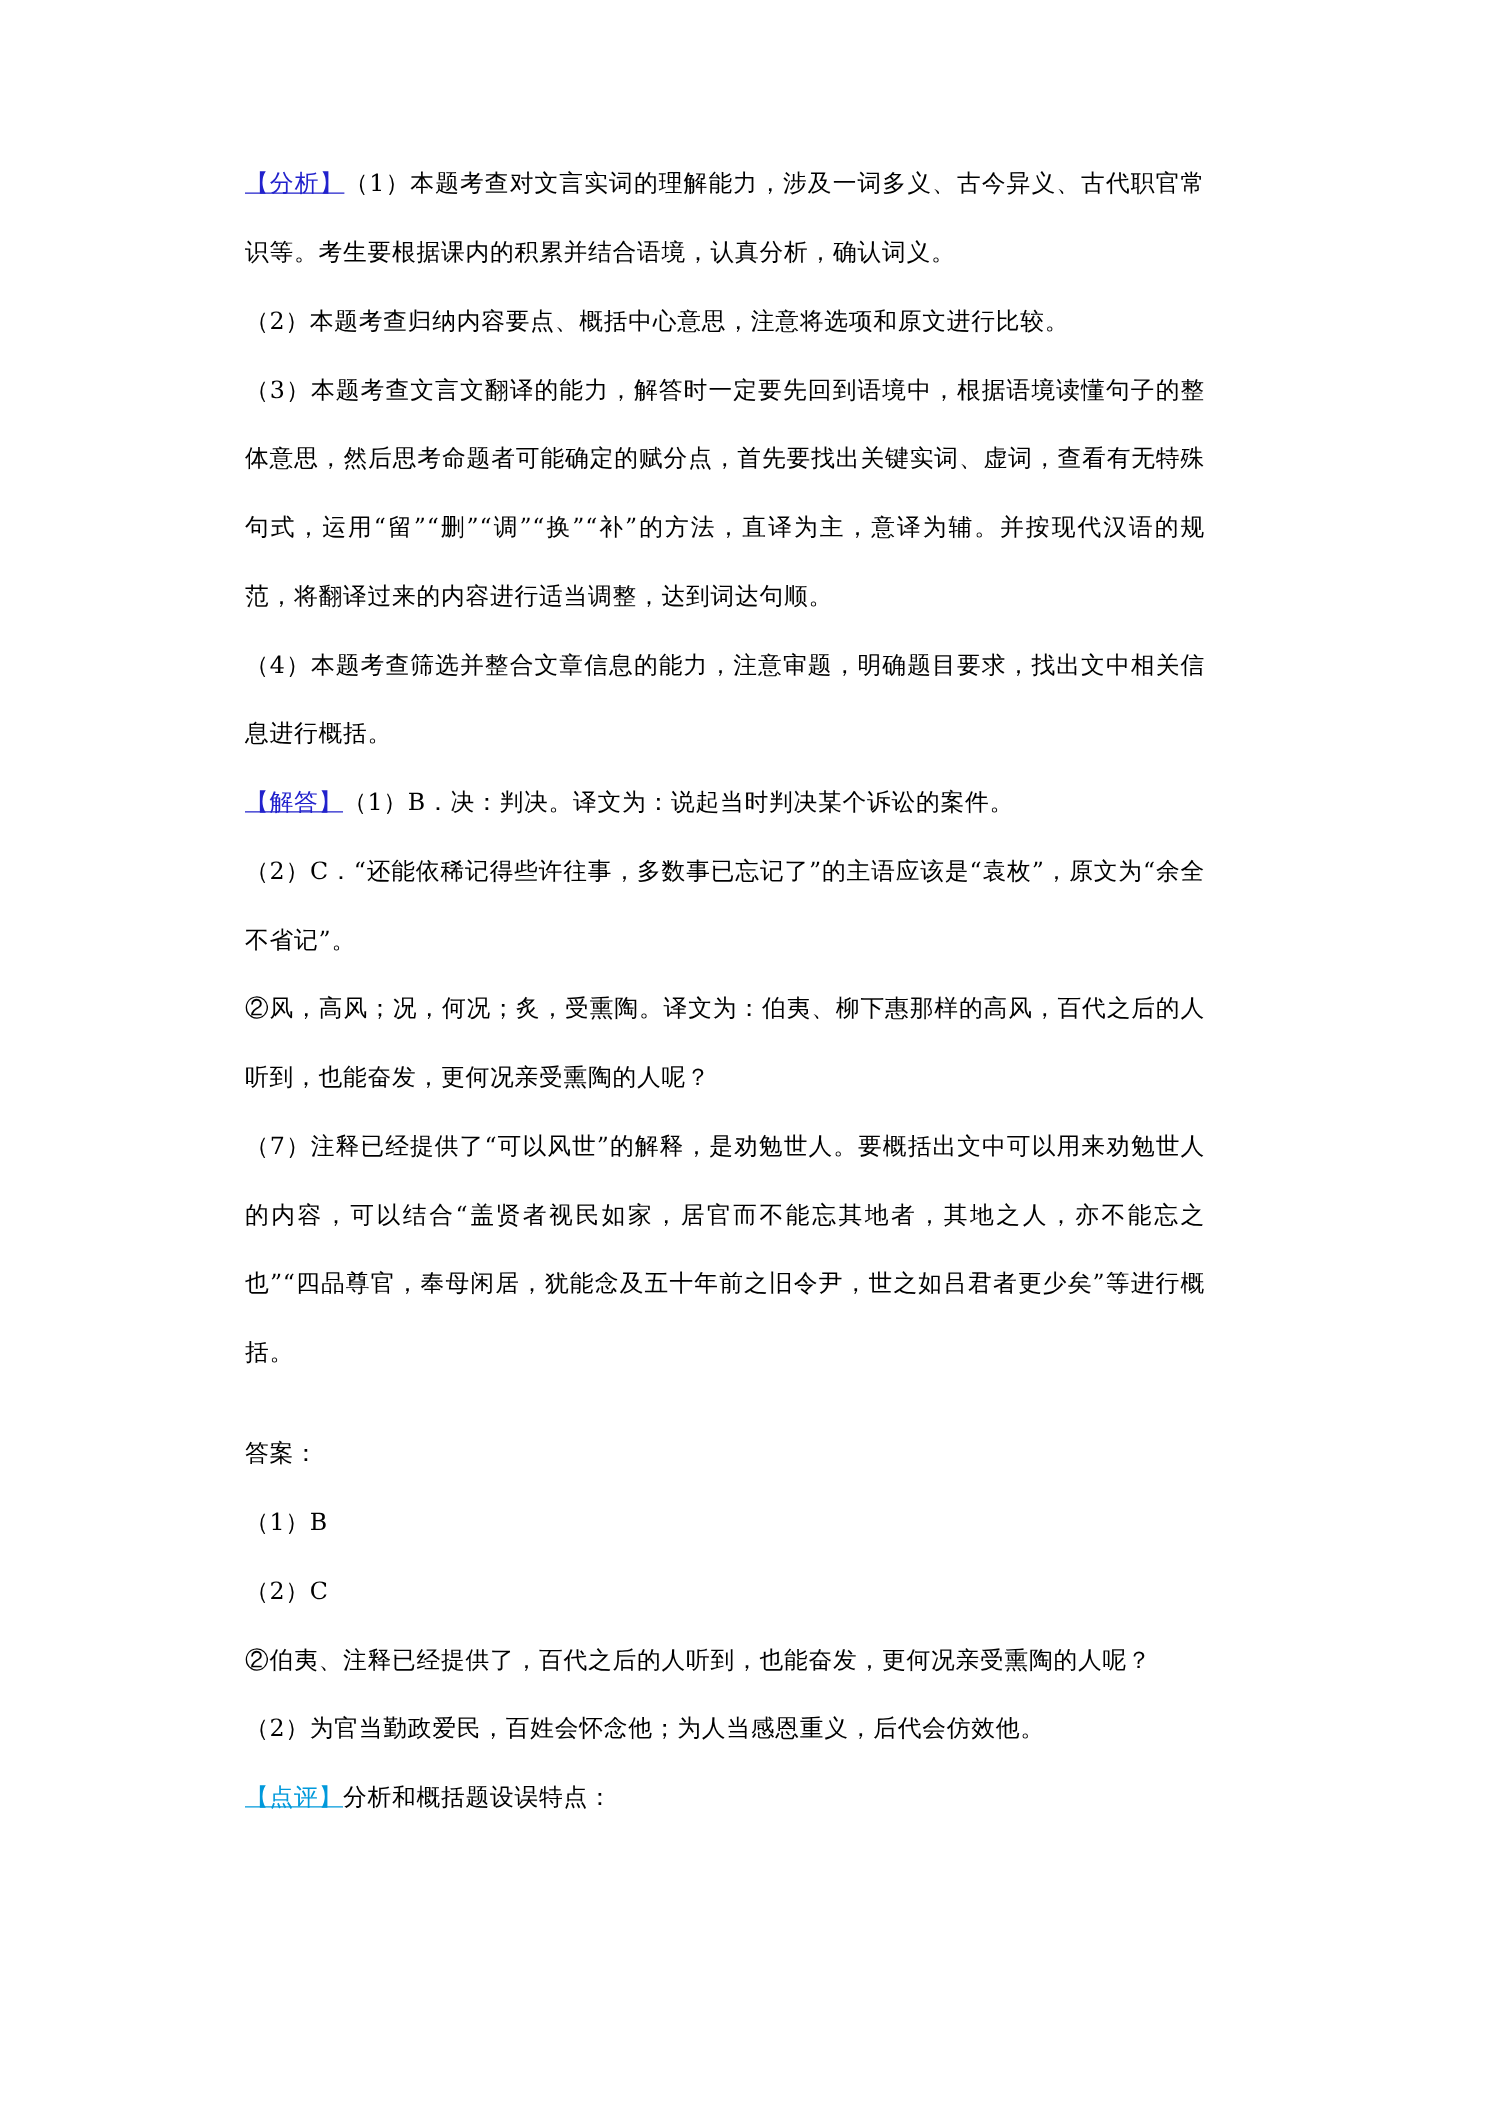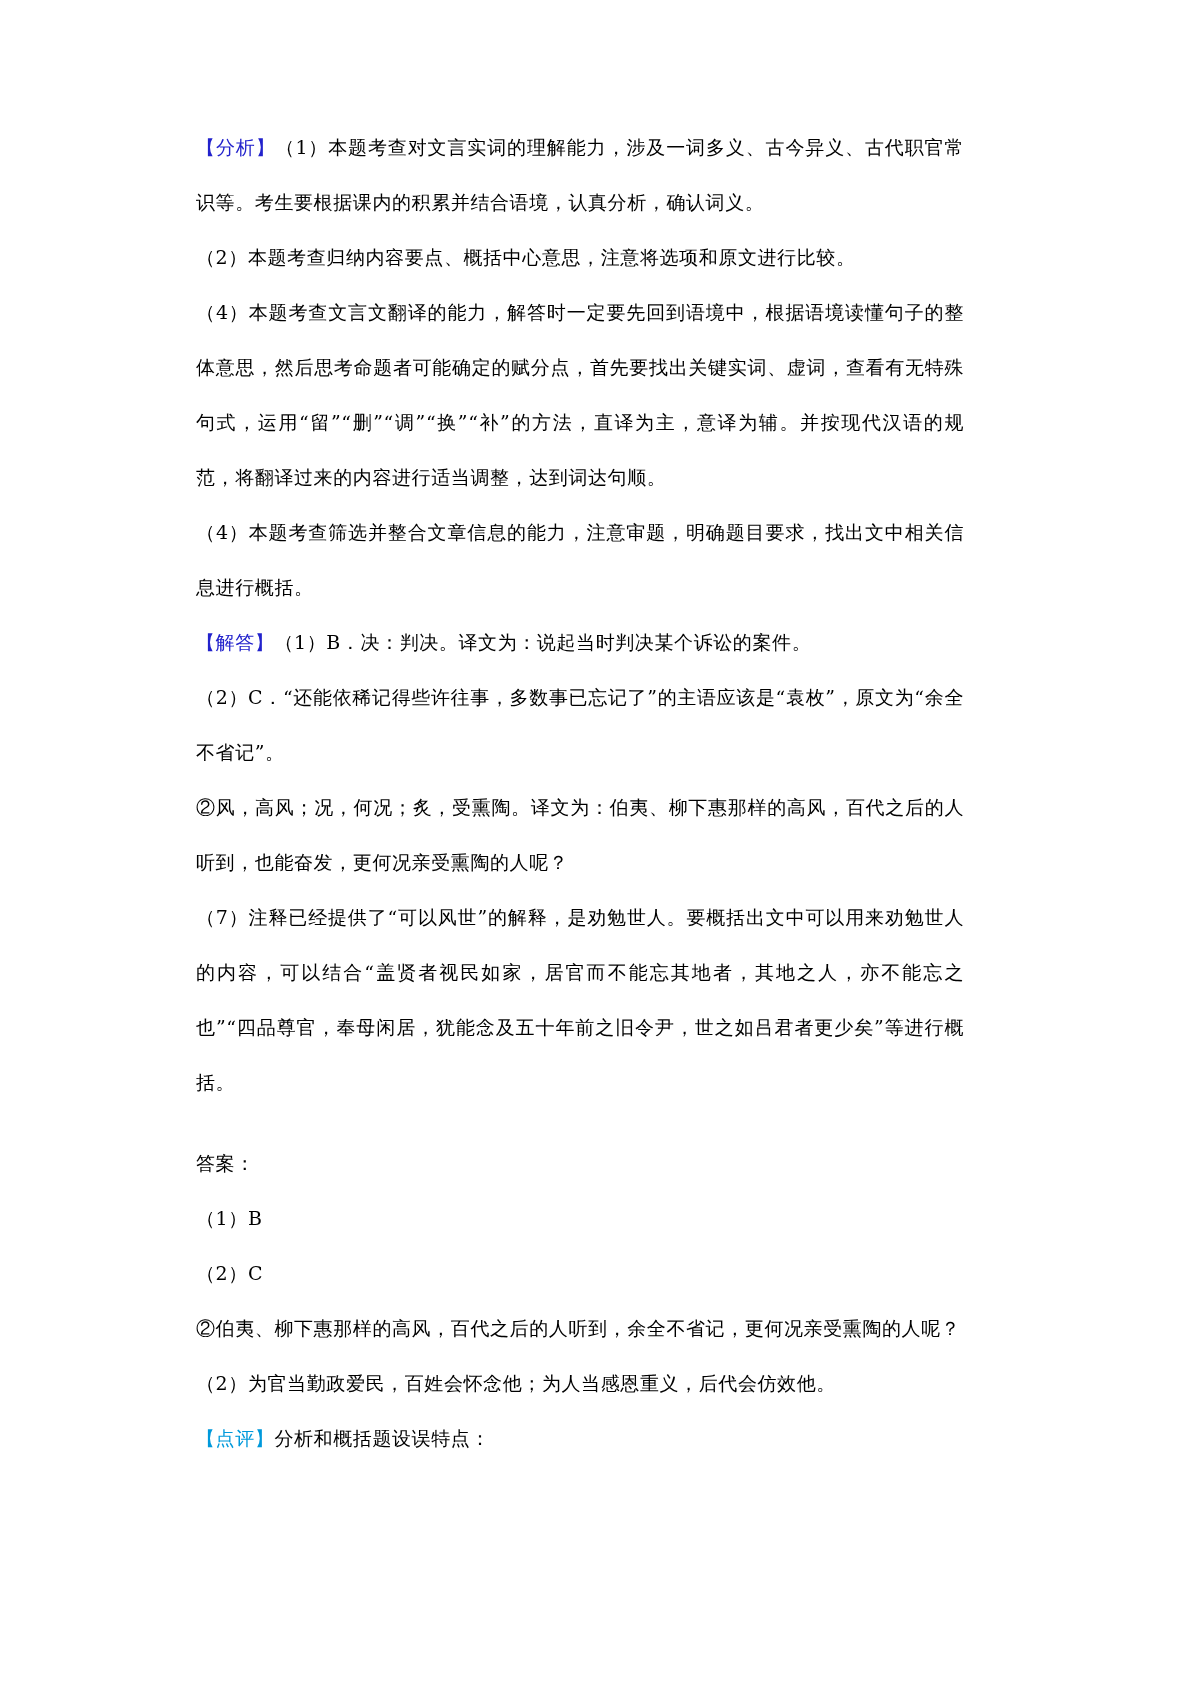--- a/index.html
+++ b/index.html
@@ -22,35 +22,36 @@
   .para {
     margin: 0;
     font-size: 19px;
     line-height: 55px;
     text-align: justify;
     letter-spacing: 0.6px;
     word-break: break-all;
   }
   .label {
     font-weight: normal;
+    text-decoration: underline;
   }
   .spacer {
     height: 26px;
   }
 </style>
 </head>
 <body>
 
 <div class="page">
 
   <p class="para"><span class="label" style="color: rgb(34, 34, 204);">【分析】</span><span>（1）本题考查对文言实词的理解能力，涉及一词多义、古今异义、古代职官常识等。考生要根据课内的积累并结合语境，认真分析，确认词义。</span></p>
 
   <p class="para"><span>（2）本题考查归纳内容要点、概括中心意思，注意将选项和原文进行比较。</span></p>
 
-  <p class="para"><span>（4）本题考查文言文翻译的能力，解答时一定要先回到语境中，根据语境读懂句子的整体意思，然后思考命题者可能确定的赋分点，首先要找出关键实词、虚词，查看有无特殊句式，运用“留”“删”“调”“换”“补”的方法，直译为主，意译为辅。并按现代汉语的规范，将翻译过来的内容进行适当调整，达到词达句顺。</span></p>
+  <p class="para"><span>（3）本题考查文言文翻译的能力，解答时一定要先回到语境中，根据语境读懂句子的整体意思，然后思考命题者可能确定的赋分点，首先要找出关键实词、虚词，查看有无特殊句式，运用“留”“删”“调”“换”“补”的方法，直译为主，意译为辅。并按现代汉语的规范，将翻译过来的内容进行适当调整，达到词达句顺。</span></p>
 
   <p class="para"><span>（4）本题考查筛选并整合文章信息的能力，注意审题，明确题目要求，找出文中相关信息进行概括。</span></p>
 
   <p class="para"><span class="label" style="color: rgb(34, 34, 204);">【解答】</span><span>（1）B．决：判决。译文为：说起当时判决某个诉讼的案件。</span></p>
 
   <p class="para"><span>（2）C．“还能依稀记得些许往事，多数事已忘记了”的主语应该是“袁枚”，原文为“余全不省记”。</span></p>
 
 
   <p class="para"><span>②风，高风；况，何况；炙，受熏陶。译文为：伯夷、柳下惠那样的高风，百代之后的人听到，也能奋发，更何况亲受熏陶的人呢？</span></p>
 
@@ -58,19 +59,19 @@
 
   <div class="spacer"></div>
 
   <p class="para"><span>答案：</span></p>
 
   <p class="para"><span>（1）B</span></p>
 
   <p class="para"><span>（2）C</span></p>
 
 
-  <p class="para"><span>②伯夷、柳下惠那样的高风，百代之后的人听到，余全不省记，更何况亲受熏陶的人呢？</span></p>
+  <p class="para"><span>②伯夷、注释已经提供了，百代之后的人听到，也能奋发，更何况亲受熏陶的人呢？</span></p>
 
   <p class="para"><span>（2）为官当勤政爱民，百姓会怀念他；为人当感恩重义，后代会仿效他。</span></p>
 
   <p class="para"><span class="label" style="color: rgb(0, 153, 219);">【点评】</span><span>分析和概括题设误特点：</span></p>
 
 </div>
 
 </body></html>

